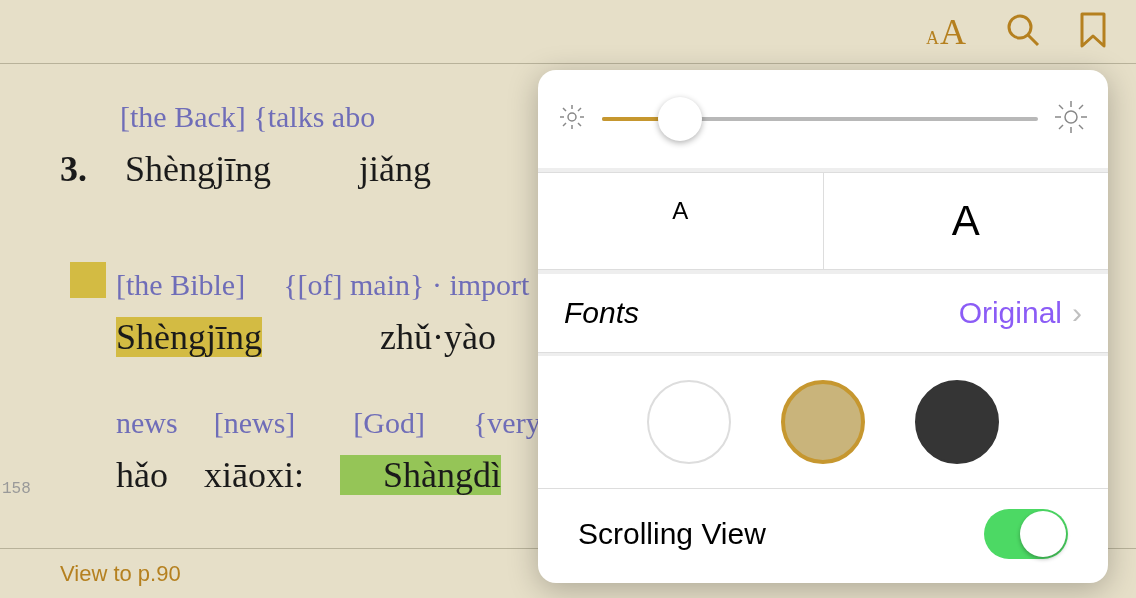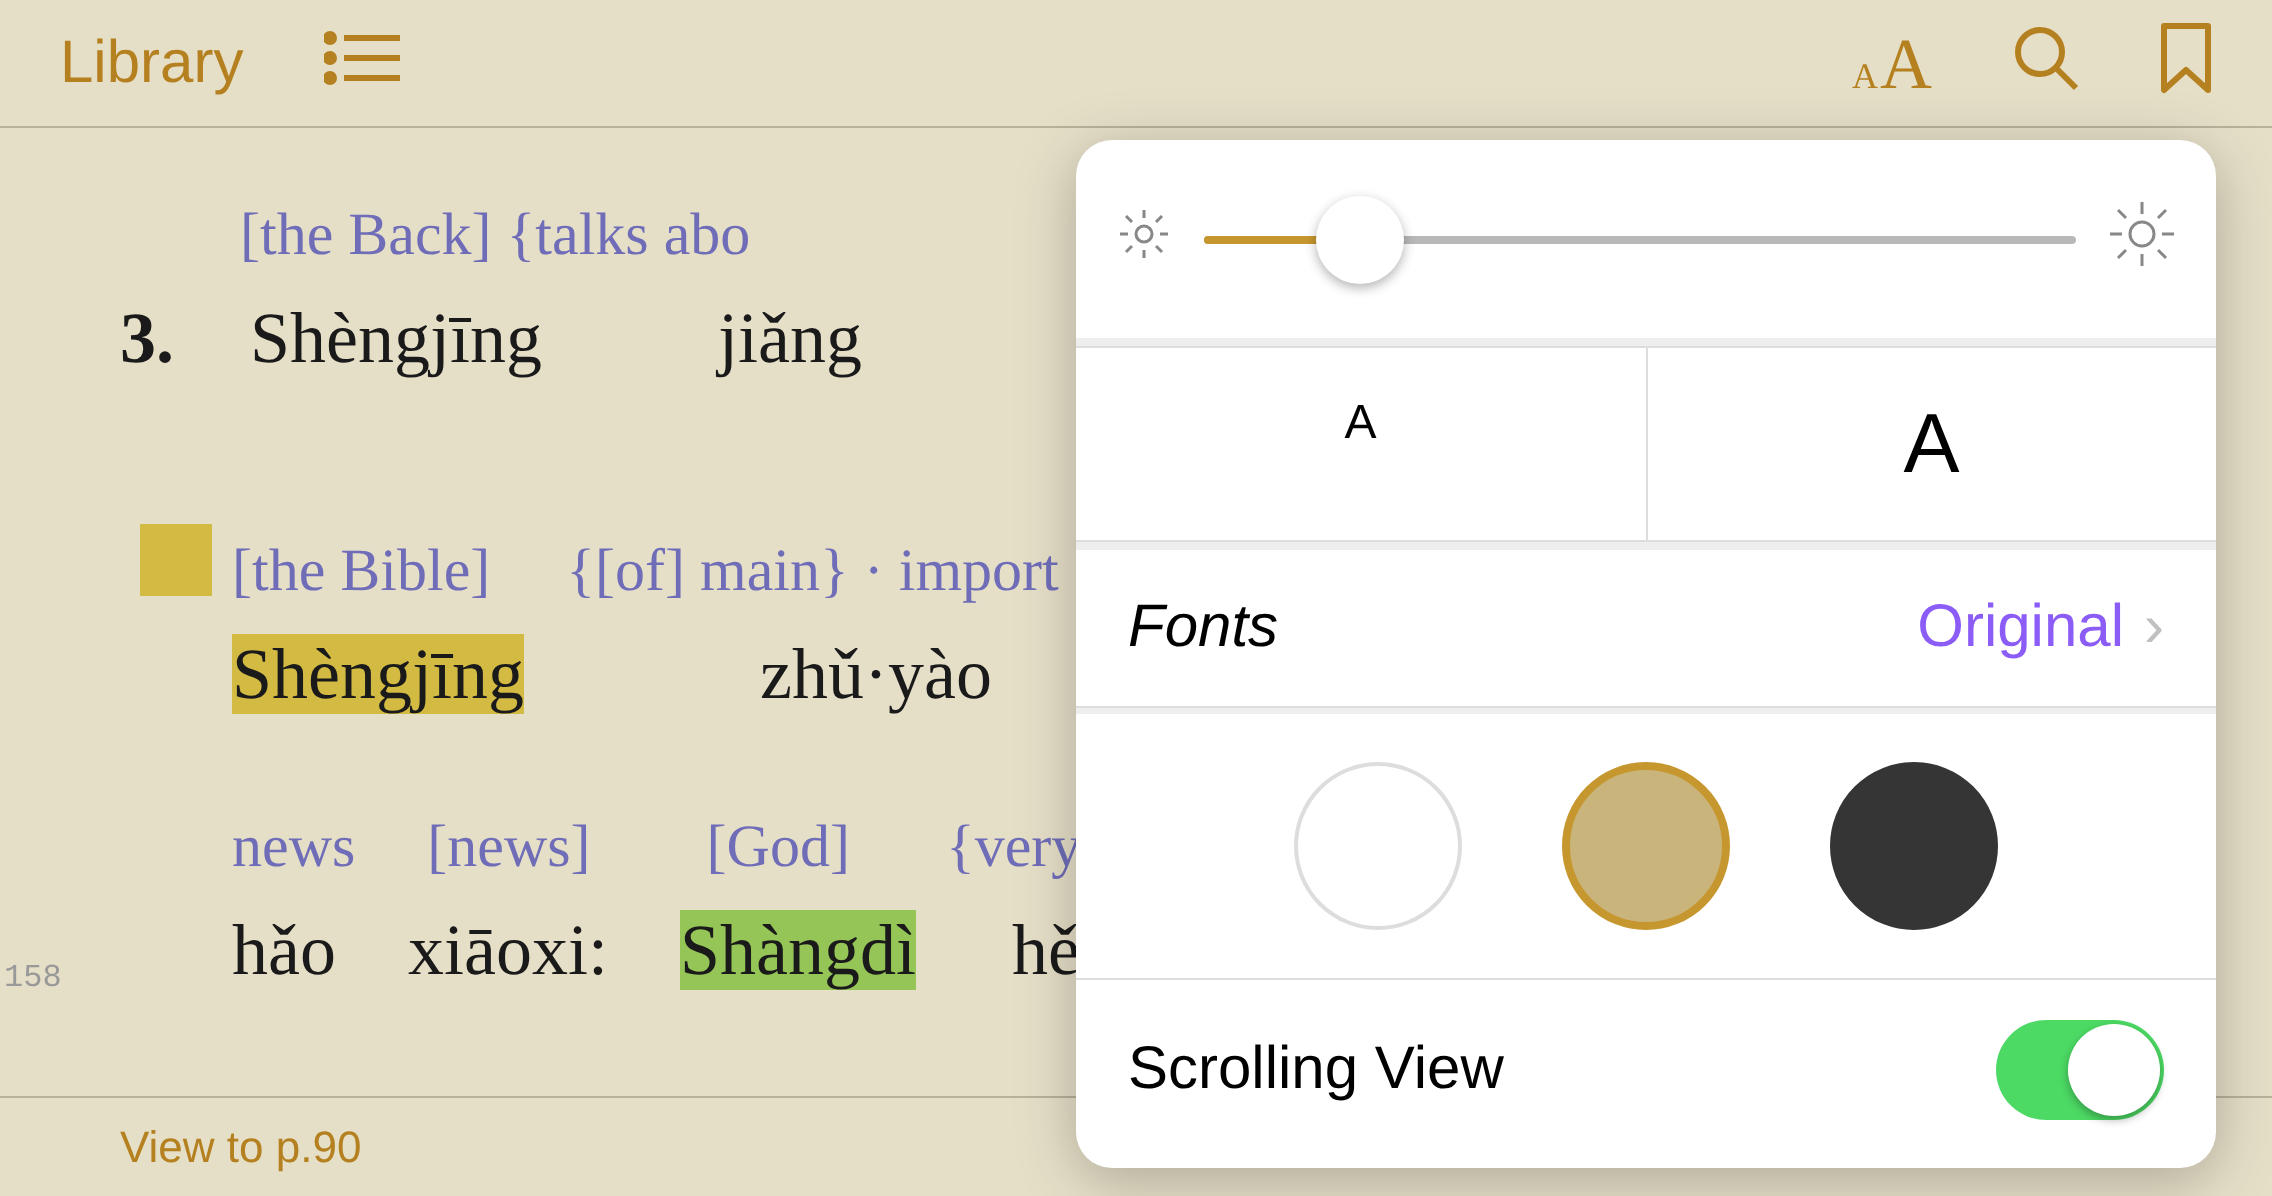--- a/index.html
+++ b/index.html
@@ -39,21 +39,21 @@
       padding: 24px 60px 0 60px;
       font-size: 36px;
       line-height: 1.5;
     }
     .gloss { color: #6f6db8; font-size: 30px; }
     .pinyin { color: #1a1a1a; font-size: 36px; }
     .row { margin-bottom: 8px; }
     .row.gloss-row { margin-bottom: 0; }
     .indent { padding-left: 60px; }
     .highlight-yellow { background: #d3bb43; }
-    .highlight-green { background: #95c557; }
+    .highlight-green { background: #95c557; padding-left: 43px; }
     .bullet {
       display: inline-block;
       width: 36px; height: 36px;
       background: #d3bb43;
       vertical-align: top;
       margin-right: 10px;
       margin-top: 6px;
       position: absolute;
       left: 10px;
     }
@@ -170,21 +170,21 @@
       border-radius: 50%;
       cursor: pointer;
     }
     .theme-white { background: #fff; border: 2px solid #ddd; }
     .theme-sepia { background: #c9b47b; border: 4px solid #c6972f; }
     .theme-dark { background: #353535; border: 2px solid #353535; }
 
     .scroll-row {
       display: flex;
       align-items: center;
-      padding: 20px 26px 24px;
+      padding: 20px 40px 24px;
     }
     .scroll-label { font-size: 30px; color: #000; }
     .toggle {
       margin-left: auto;
       width: 84px; height: 50px;
       background: #4cd964;
       border-radius: 25px;
       position: relative;
       cursor: pointer;
     }
@@ -194,35 +194,20 @@
       width: 46px; height: 46px;
       background: #fff;
       border-radius: 50%;
       box-shadow: 0 2px 4px rgba(0,0,0,0.3);
     }
   </style>
 </head>
 <body>
 
 <div class="toolbar">
-  <div class="toolbar-left">
-    <span class="library-btn">Library</span>
-    <span class="toc-icon">
-      <svg width="38" height="28" viewBox="0 0 38 28">
-        <g stroke="#b5801f" stroke-width="3" fill="none">
-          <circle cx="3" cy="4" r="2" fill="#b5801f"></circle>
-            <line x1="10" y1="4" x2="38" y2="4"></line>
-          <circle cx="3" cy="14" r="2" fill="#b5801f"></circle>
-            <line x1="10" y1="14" x2="38" y2="14"></line>
-          <circle cx="3" cy="24" r="2" fill="#b5801f"></circle>
-            <line x1="10" y1="24" x2="38" y2="24"></line>
-        </g>
-      </svg>
-    </span>
-  </div>
   <div class="toolbar-right">
     <span class="font-size-icon">
       <span class="small-a">A</span>
         <span class="big-a">A</span>
     </span>
     <span class="search-icon">
       <svg width="34" height="34" viewBox="0 0 34 34">
         <g stroke="#b5801f" stroke-width="3" fill="none">
           <circle cx="14" cy="14" r="11"></circle>
             <line x1="22" y1="22" x2="32" y2="32"></line>

